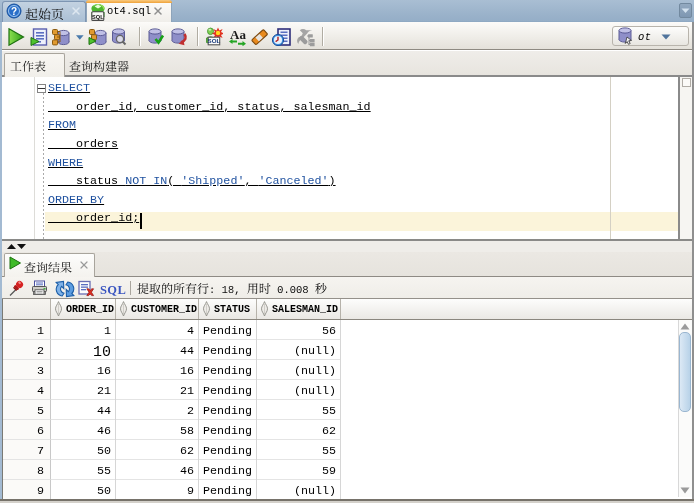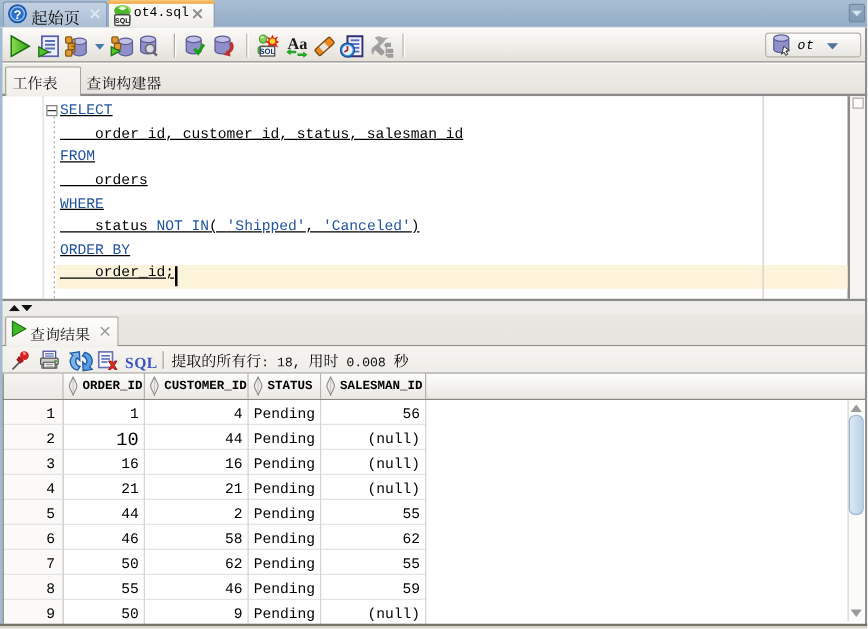--- a/index.html
+++ b/index.html
@@ -357,21 +357,21 @@
       </svg>
     </div>
     <div class="abs " style="left:66px;top:304px;width:49px;height:13px;font-size:10px;font-weight:bold;color:#000;">ORDER_ID</div>
     <div class="abs " style="left:116px;top:299px;width:83px;height:20px;background:linear-gradient(#fdfdfc,#eae8e4);border-right:1px solid #b6b2aa;"></div>
     <div class="abs " style="left:119px;top:301px;width:9px;height:16px;">
       <svg width="9" height="16" viewBox="0 0 9 16">
         <path d="M4.5 0.6 C5.5 3.5 7.5 5.1 7.5 7.8 C7.5 10.4 5.5 12 4.5 15 C3.5 12 1.5 10.4 1.5 7.8 C1.5 5.1 3.5 3.5 4.5 0.6 z" fill="#edebe7" stroke="#8e8e88" stroke-width="0.9"></path>
         <path d="M4.5 3 L4.5 13" stroke="#c8c6c2" stroke-width="0.8"></path>
       </svg>
     </div>
-    <div class="abs " style="left:131px;top:304px;width:67px;height:13px;font-size:10px;font-weight:bold;color:#000;text-align:center;">CUSTOMER_ID</div>
+    <div class="abs " style="left:131px;top:304px;width:67px;height:13px;font-size:10px;font-weight:bold;color:#000;">CUSTOMER_ID</div>
     <div class="abs " style="left:199px;top:299px;width:58px;height:20px;background:linear-gradient(#fdfdfc,#eae8e4);border-right:1px solid #b6b2aa;"></div>
     <div class="abs " style="left:202px;top:301px;width:9px;height:16px;">
       <svg width="9" height="16" viewBox="0 0 9 16">
         <path d="M4.5 0.6 C5.5 3.5 7.5 5.1 7.5 7.8 C7.5 10.4 5.5 12 4.5 15 C3.5 12 1.5 10.4 1.5 7.8 C1.5 5.1 3.5 3.5 4.5 0.6 z" fill="#edebe7" stroke="#8e8e88" stroke-width="0.9"></path>
         <path d="M4.5 3 L4.5 13" stroke="#c8c6c2" stroke-width="0.8"></path>
       </svg>
     </div>
     <div class="abs " style="left:214px;top:304px;width:42px;height:13px;font-size:10px;font-weight:bold;color:#000;">STATUS</div>
     <div class="abs " style="left:257px;top:299px;width:84px;height:20px;background:linear-gradient(#fdfdfc,#eae8e4);border-right:1px solid #b6b2aa;"></div>
     <div class="abs " style="left:260px;top:301px;width:9px;height:16px;">

